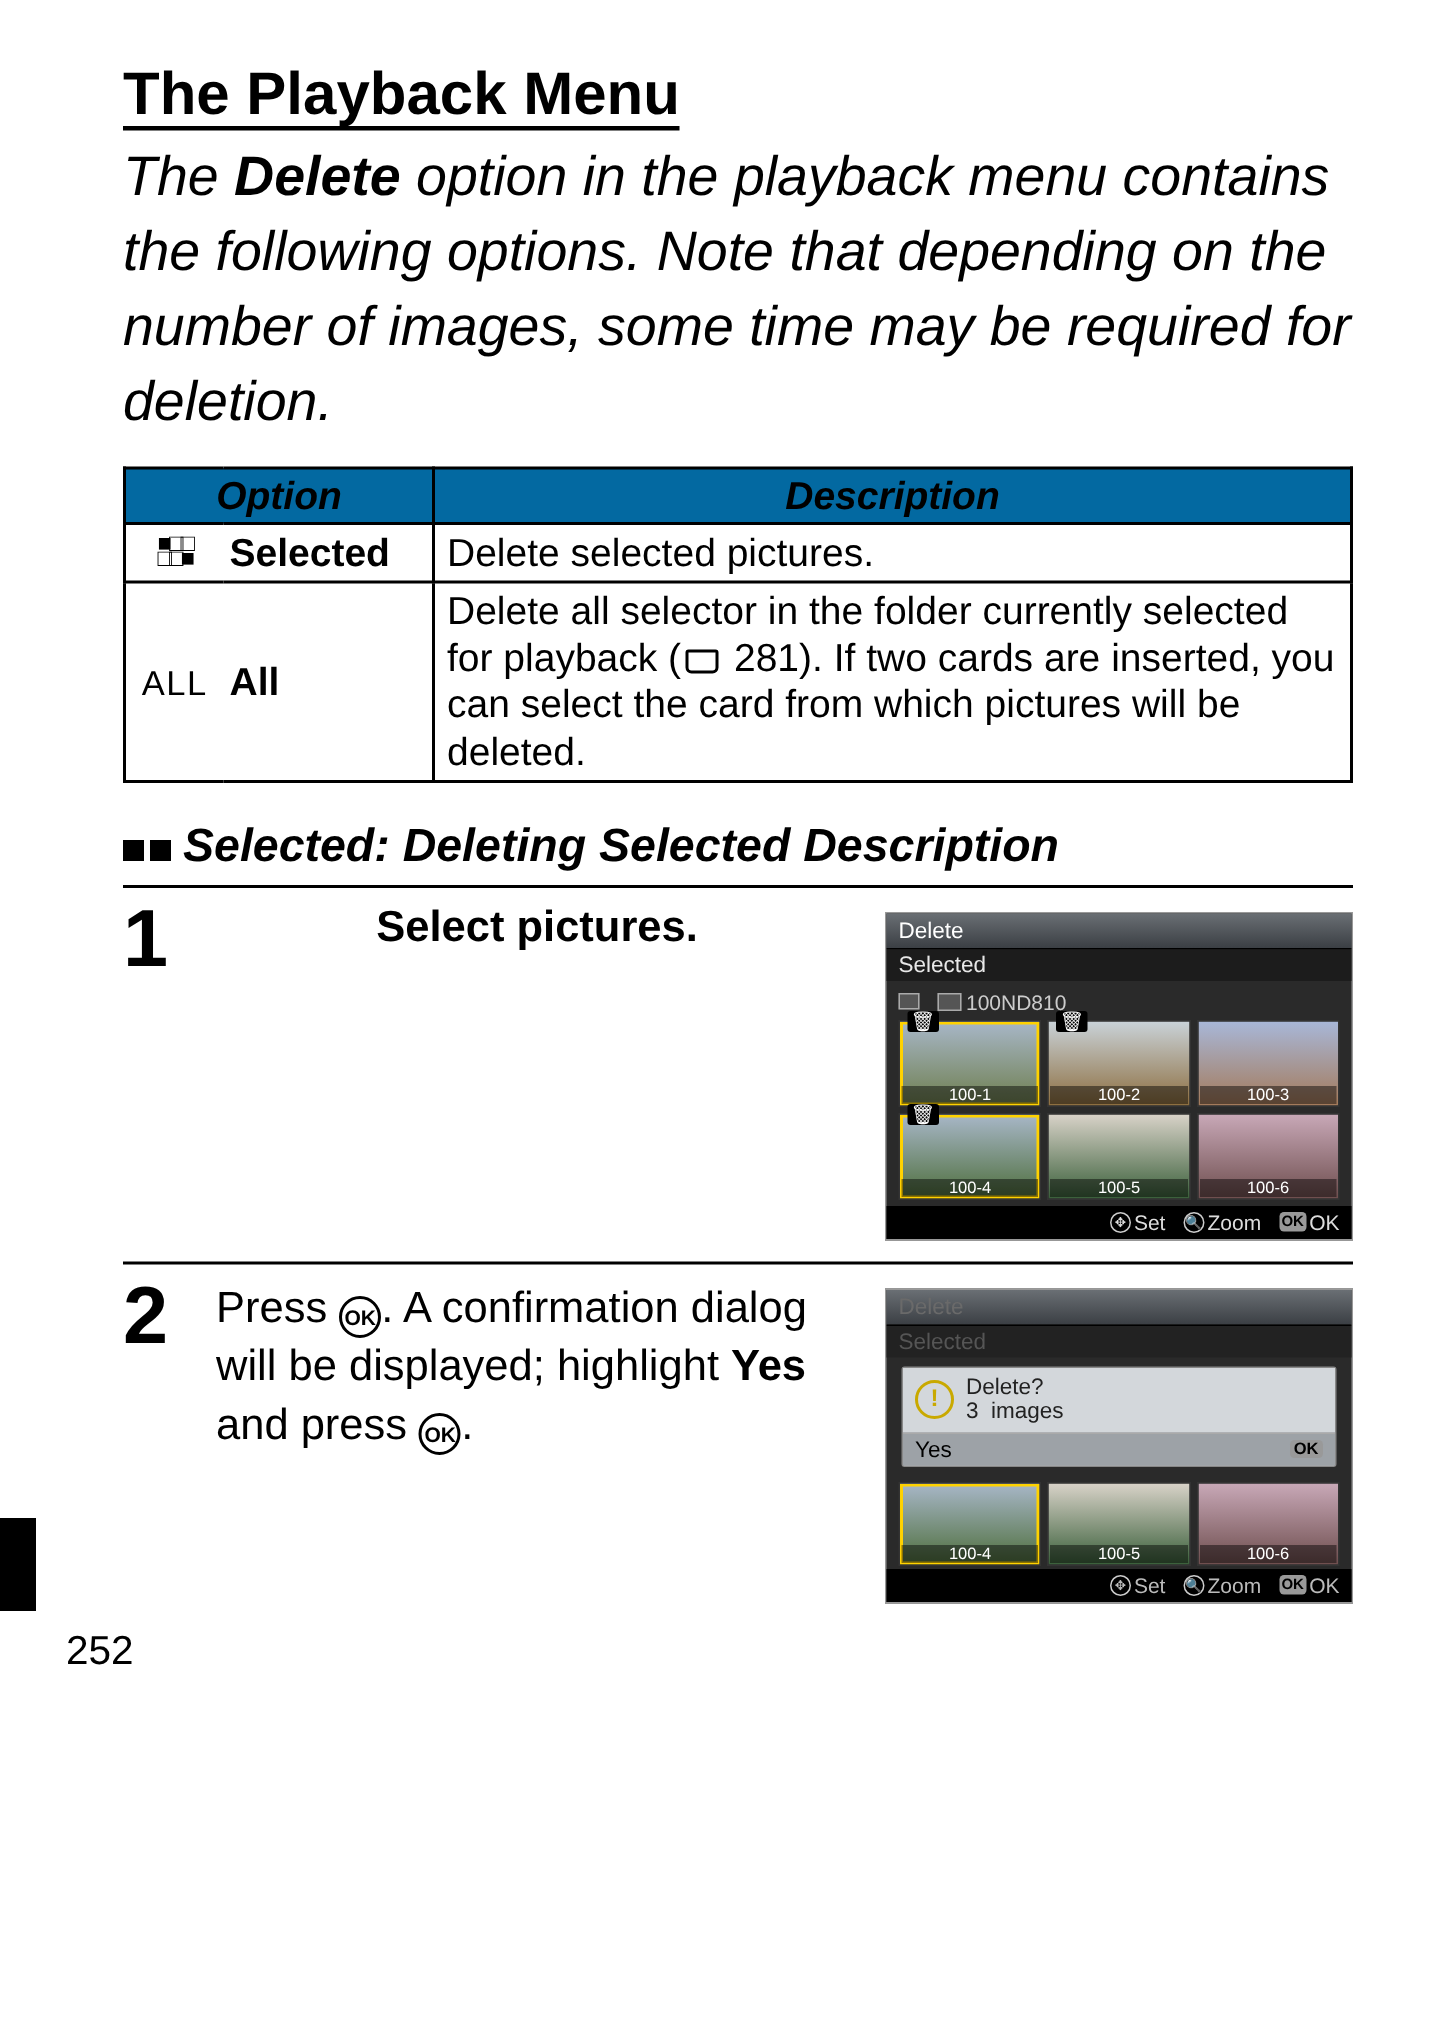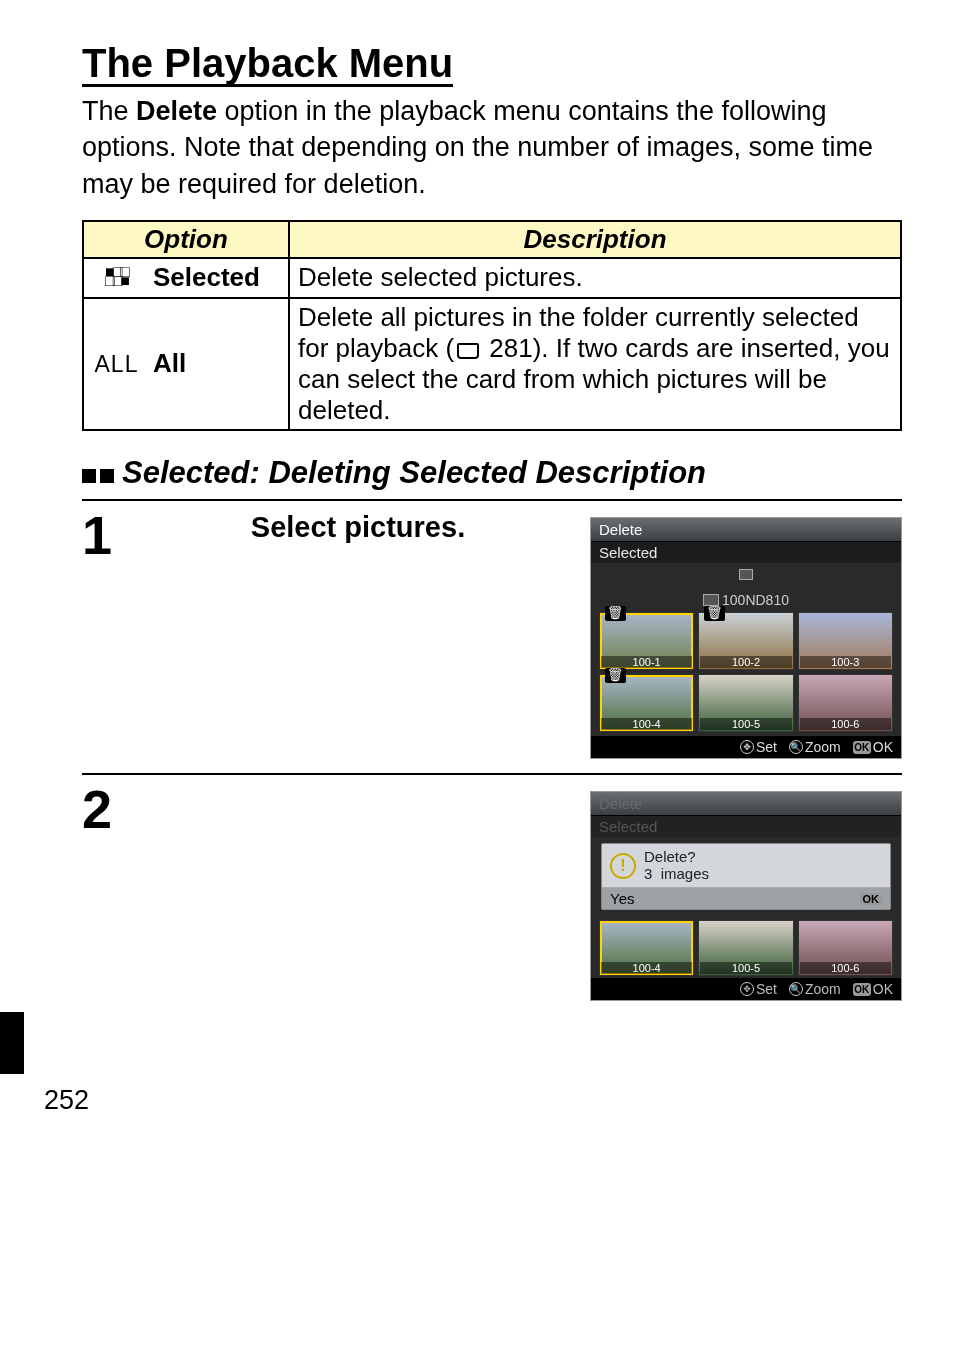--- a/index.html
+++ b/index.html
@@ -1,23 +1,23 @@
 <!DOCTYPE html>
 <html><head>
 <meta charset="utf-8">
 <style>
   * { box-sizing: border-box; margin: 0; padding: 0; }
   html, body { width: 954px; height: 1345px; background: #fff; font-family: -apple-system, "Segoe UI", Arial, sans-serif; color: #000; }
   .page { position: relative; width: 954px; height: 1144px; padding: 42px 52px 12px 82px; }
   .title { font-size: 40px; font-weight: 700; border-bottom: 3px solid #000; display: inline-block; padding-bottom: 0; line-height: 1.05; margin-bottom: 6px; }
-  .intro { font-size: 27px; line-height: 1.35; margin-bottom: 18px; }
+  .intro { font-size: 37px; line-height: 1.35; margin-bottom: 18px; font-style: italic; }
   .intro b { font-weight: 700; }
 
   table.options { width: 100%; border-collapse: collapse; font-size: 26px; }
-  table.options th { font-style: italic; font-weight: 700; background: #fef9c3; border: 2px solid #000; padding: 2px 8px; }
+  table.options th { font-style: italic; font-weight: 700; background: #0369a1; border: 2px solid #000; padding: 2px 8px; }
   table.options td { border: 2px solid #000; padding: 3px 8px; vertical-align: middle; line-height: 1.2; }
   table.options td.icon-cell { width: 66px; text-align: center; vertical-align: middle; }
   table.options td.label-cell { font-weight: 700; width: 140px; border-left: none; padding-left: 4px; }
   table.options td.icon-cell { border-right: none; }
   .ref-icon { display:inline-block; width: 22px; height: 16px; border: 2px solid #000; border-radius: 2px 2px 4px 4px; position: relative; top: 2px; margin: 0 3px; }
 
   .subhead { font-size: 31px; font-weight: 700; font-style: italic; margin: 24px 0 8px 0; display: flex; align-items: baseline; gap: 8px; }
   .sub-squares { display: inline-flex; gap: 4px; }
   .sub-squares span { width: 14px; height: 14px; background: #000; display: inline-block; position: relative; top: 0; }
 
@@ -27,21 +27,21 @@
   .step-title { font-size: 29px; font-weight: 700; margin-bottom: 4px; text-align: center; }
   .step-text { font-size: 29px; line-height: 1.35; }
   .trash-icon { font-size: 26px; }
   .ok-icon { display: inline-flex; align-items: center; justify-content: center; width: 28px; height: 28px; border: 2px solid #000; border-radius: 50%; font-size: 14px; font-weight: 700; position: relative; top: 2px; }
 
   .screenshot-wrap { width: 312px; flex-shrink: 0; margin-top: 6px; }
   .shot { width: 312px; border: 1px solid #999; background: #2a2a2a; color: #ddd; font-family: Arial, sans-serif; font-size: 15px; }
   .shot-title { background: linear-gradient(#6a6f74,#3b3f44); color:#fff; padding: 3px 8px; font-size: 15px; border-bottom: 1px solid #000; }
   .shot-sub { background: #1c1c1c; color:#e8e8e8; padding: 2px 8px; font-size: 15px; }
   .shot-body { padding: 6px 8px 4px 8px; }
-  .folder-row { color:#ccc; font-size: 14px; display:flex; align-items:center; gap:12px; margin-bottom:4px;flex-direction:column; }
+  .folder-row { color:#ccc; font-size: 14px; display:flex; align-items:center; gap:12px; margin-bottom:4px; }
   .folder-ico { width: 14px; height: 11px; border: 1px solid #aaa; display:inline-block; background:#555; }
   .thumb-grid { display:grid; grid-template-columns: repeat(3,1fr); gap:4px; }
   .thumb-wrap { position:relative; }
   .thumb { width: 100%; height: 58px; background: linear-gradient(#a8b7c8,#6e7e4e); border: 1px solid #333; }
   .t2 { background: linear-gradient(#c9d2d8,#8d6e3f); }
   .t3 { background: linear-gradient(#a8b7d8,#a47a5a); }
   .t4 { background: linear-gradient(#a8b7c8,#4e6e3c); }
   .t5 { background: linear-gradient(#d8d2c8,#3a5f3a); }
   .t6 { background: linear-gradient(#c8a8b7,#6e4e4e); }
   .thumb-label { position:absolute; bottom:2px; left:2px; right:2px; font-size:11px; color:#fff; background:rgba(0,0,0,0.45); padding:0 2px; text-align:center; }
@@ -100,21 +100,21 @@
       <td class="icon-cell">
         <span class="selected-icon" aria-hidden="true">■□□<br>□□■</span>
       </td>
       <td class="label-cell">Selected</td>
       <td>Delete selected pictures.</td>
     </tr>
     <tr>
       <td class="icon-cell"><span class="all-glyph">ALL</span></td>
       <td class="label-cell">All</td>
       <td>
-        <span>Delete all pictures in the folder currently selected for playback (</span><span class="ref-icon"></span>&nbsp;<span>281</span><span>).  If two cards are inserted, you can select the card from which pictures will be deleted.</span>
+        <span>Delete all selector in the folder currently selected for playback (</span><span class="ref-icon"></span>&nbsp;<span>281</span><span>).  If two cards are inserted, you can select the card from which pictures will be deleted.</span>
       </td>
     </tr>
   </tbody>
 </table>
 
 <div class="subhead">
   <span class="sub-squares">
         <span></span>
         <span></span>
       </span>
@@ -184,20 +184,23 @@
             </span>
       </div>
     </div>
   </div>
 </div>
 
 
 <div class="step-block">
   <div class="step-num">2</div>
   <div class="step-body">
+    <div class="step-text">
+      <span>Press </span><span class="ok-icon">OK</span><span>.  A confirmation dialog will be displayed; highlight </span><b>Yes</b><span> and press </span><span class="ok-icon">OK</span><span>.</span>
+    </div>
   </div>
   <div class="screenshot-wrap">
     <div class="shot faded">
       <div class="shot-title" style="color:#6a6a6a;">Delete</div>
       <div class="shot-sub">Selected</div>
       <div class="confirm-panel">
         <div class="confirm-body">
           <span class="warn">!</span>
           <span class="confirm-lines">
             <span>Delete?</span>

